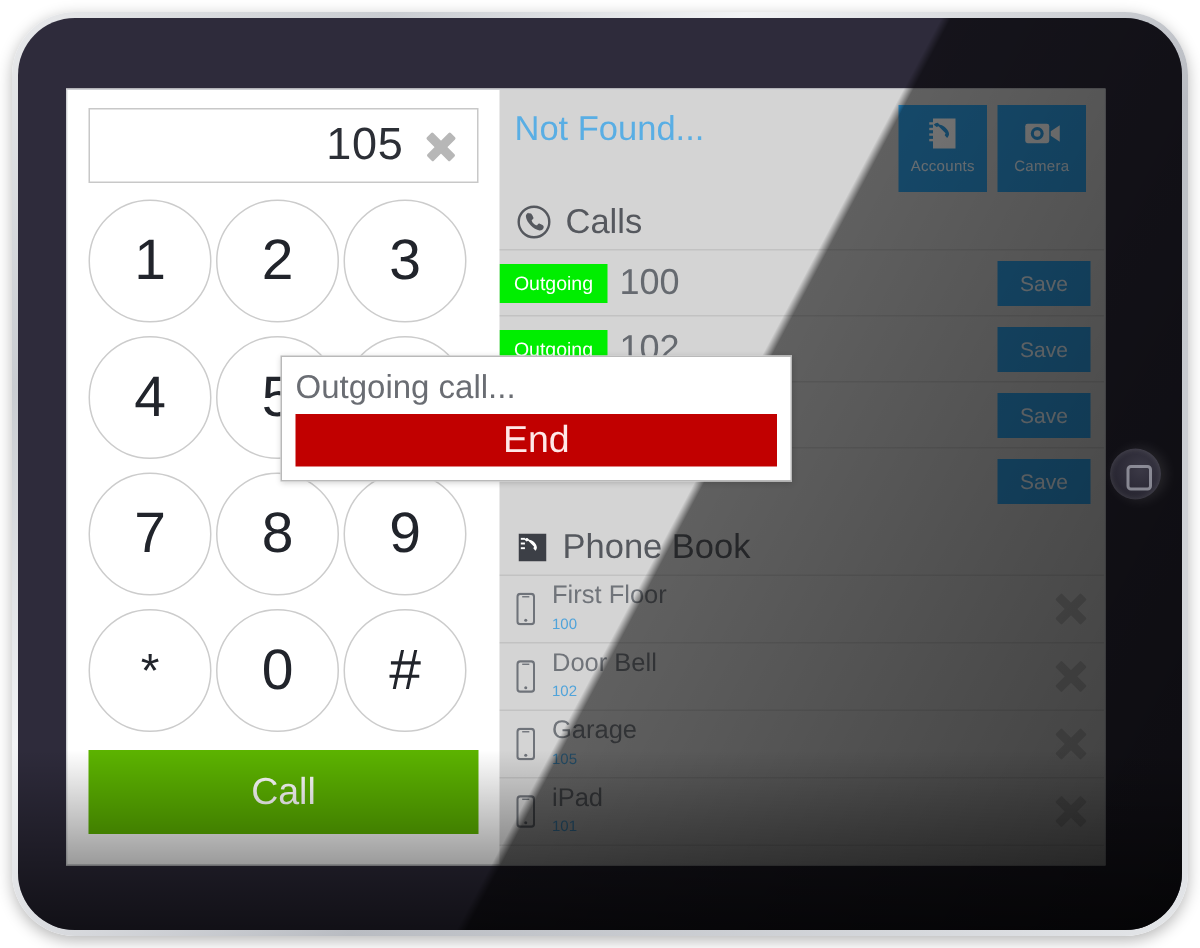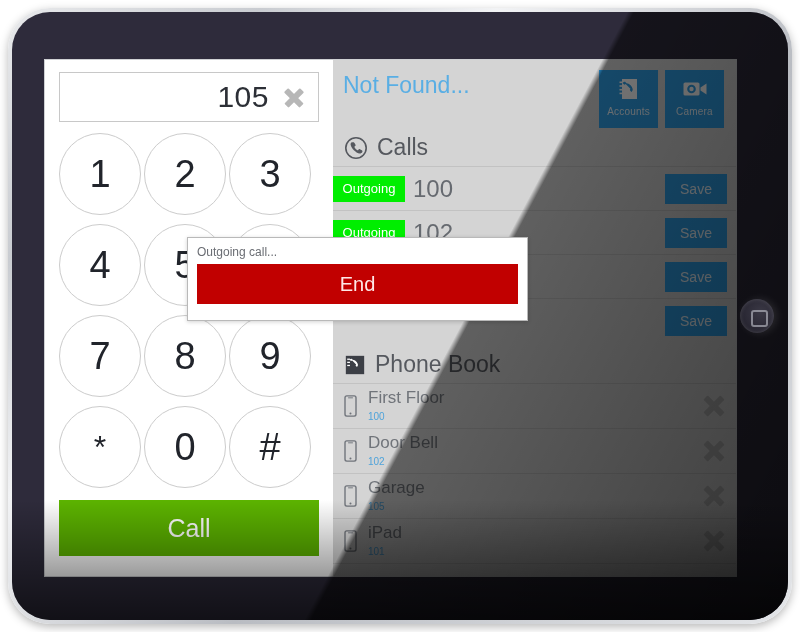--- a/index.html
+++ b/index.html
@@ -178,25 +178,25 @@
   #call-dialog {
     position: absolute;
     left: 142px; top: 177px;
     width: 341px; height: 84px;
     background: #ffffff;
     border: 1px solid #b9b9b9;
     box-shadow: 0 1px 4px rgba(0,0,0,.18);
     padding: 7px 9px 9px 9px;
     z-index: 50;
   }
-  #dialog-title { font-size: 12px; color: #6a6d73; font-weight: 300; margin-bottom: 5px; }
+  #dialog-title { font-size: 22px; color: #6a6d73; font-weight: 300; margin-bottom: 5px; }
   #end-button {
-    height: 40px; background: #c10000;
+    height: 35px; background: #c10000;
     display: flex; align-items: center; justify-content: center;
-    color: #ffe8e8; font-size: 20px; font-weight: 300;
+    color: #ffe8e8; font-size: 25px; font-weight: 300;
   }
 </style>
 </head>
 <body>
 
 <div id="device">
   <div id="bezel">
 
     <div id="screen">
 

